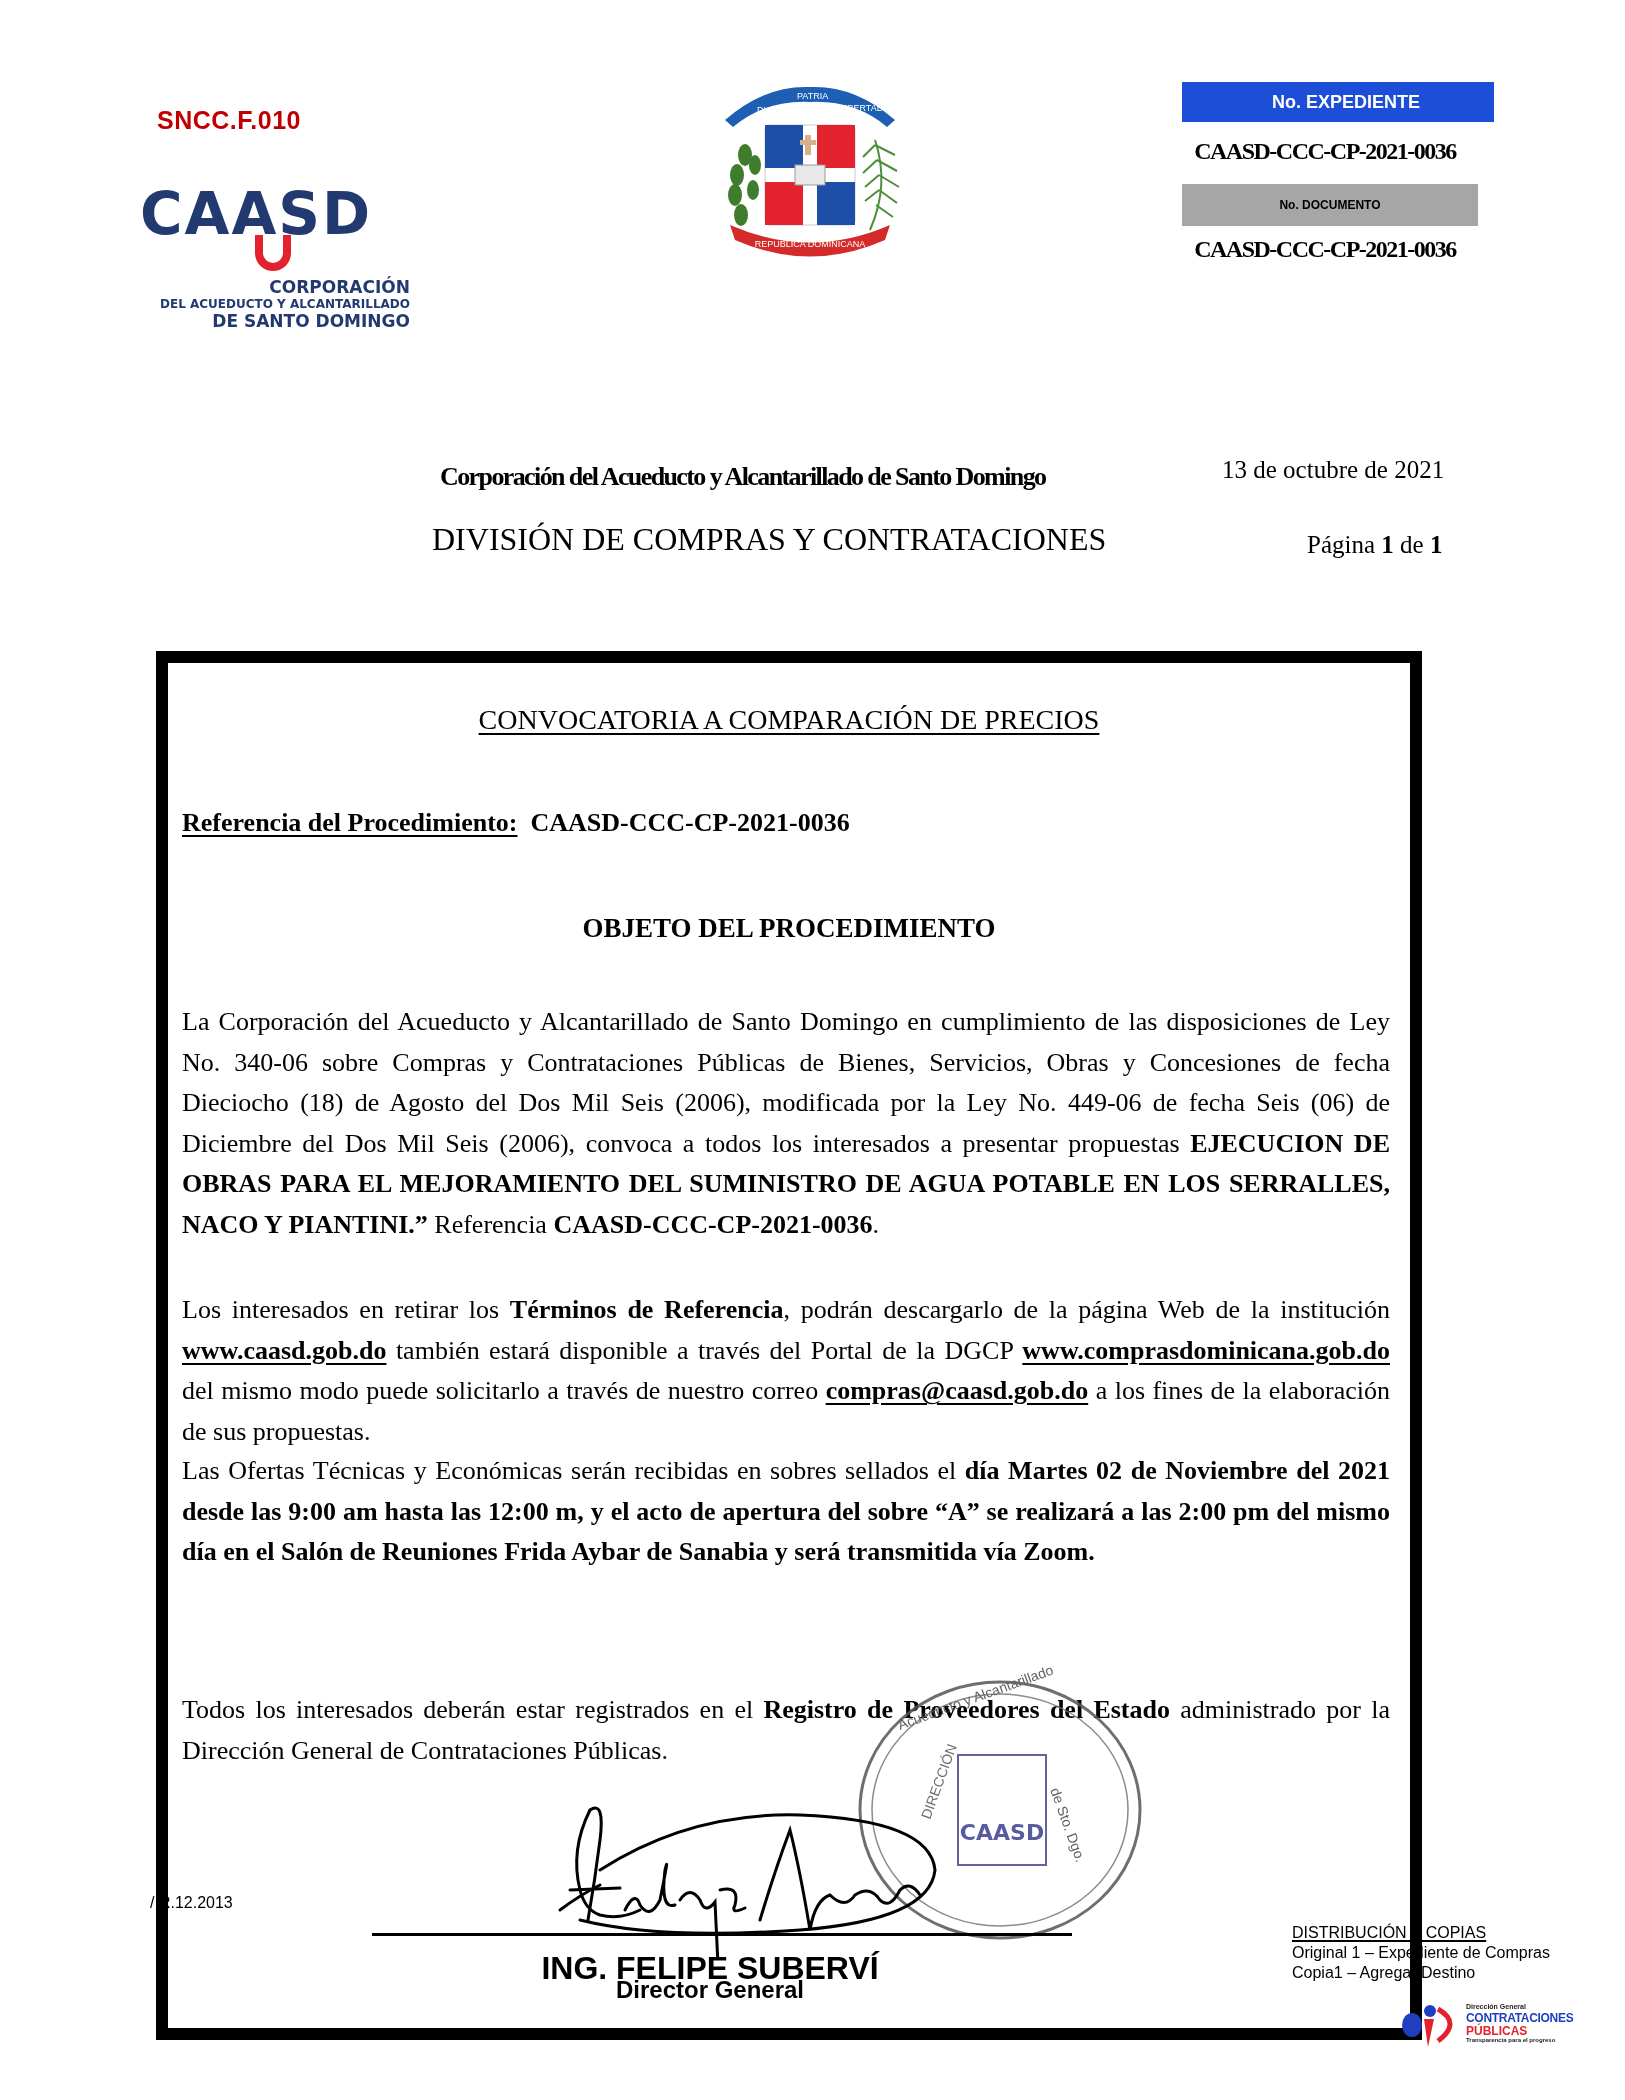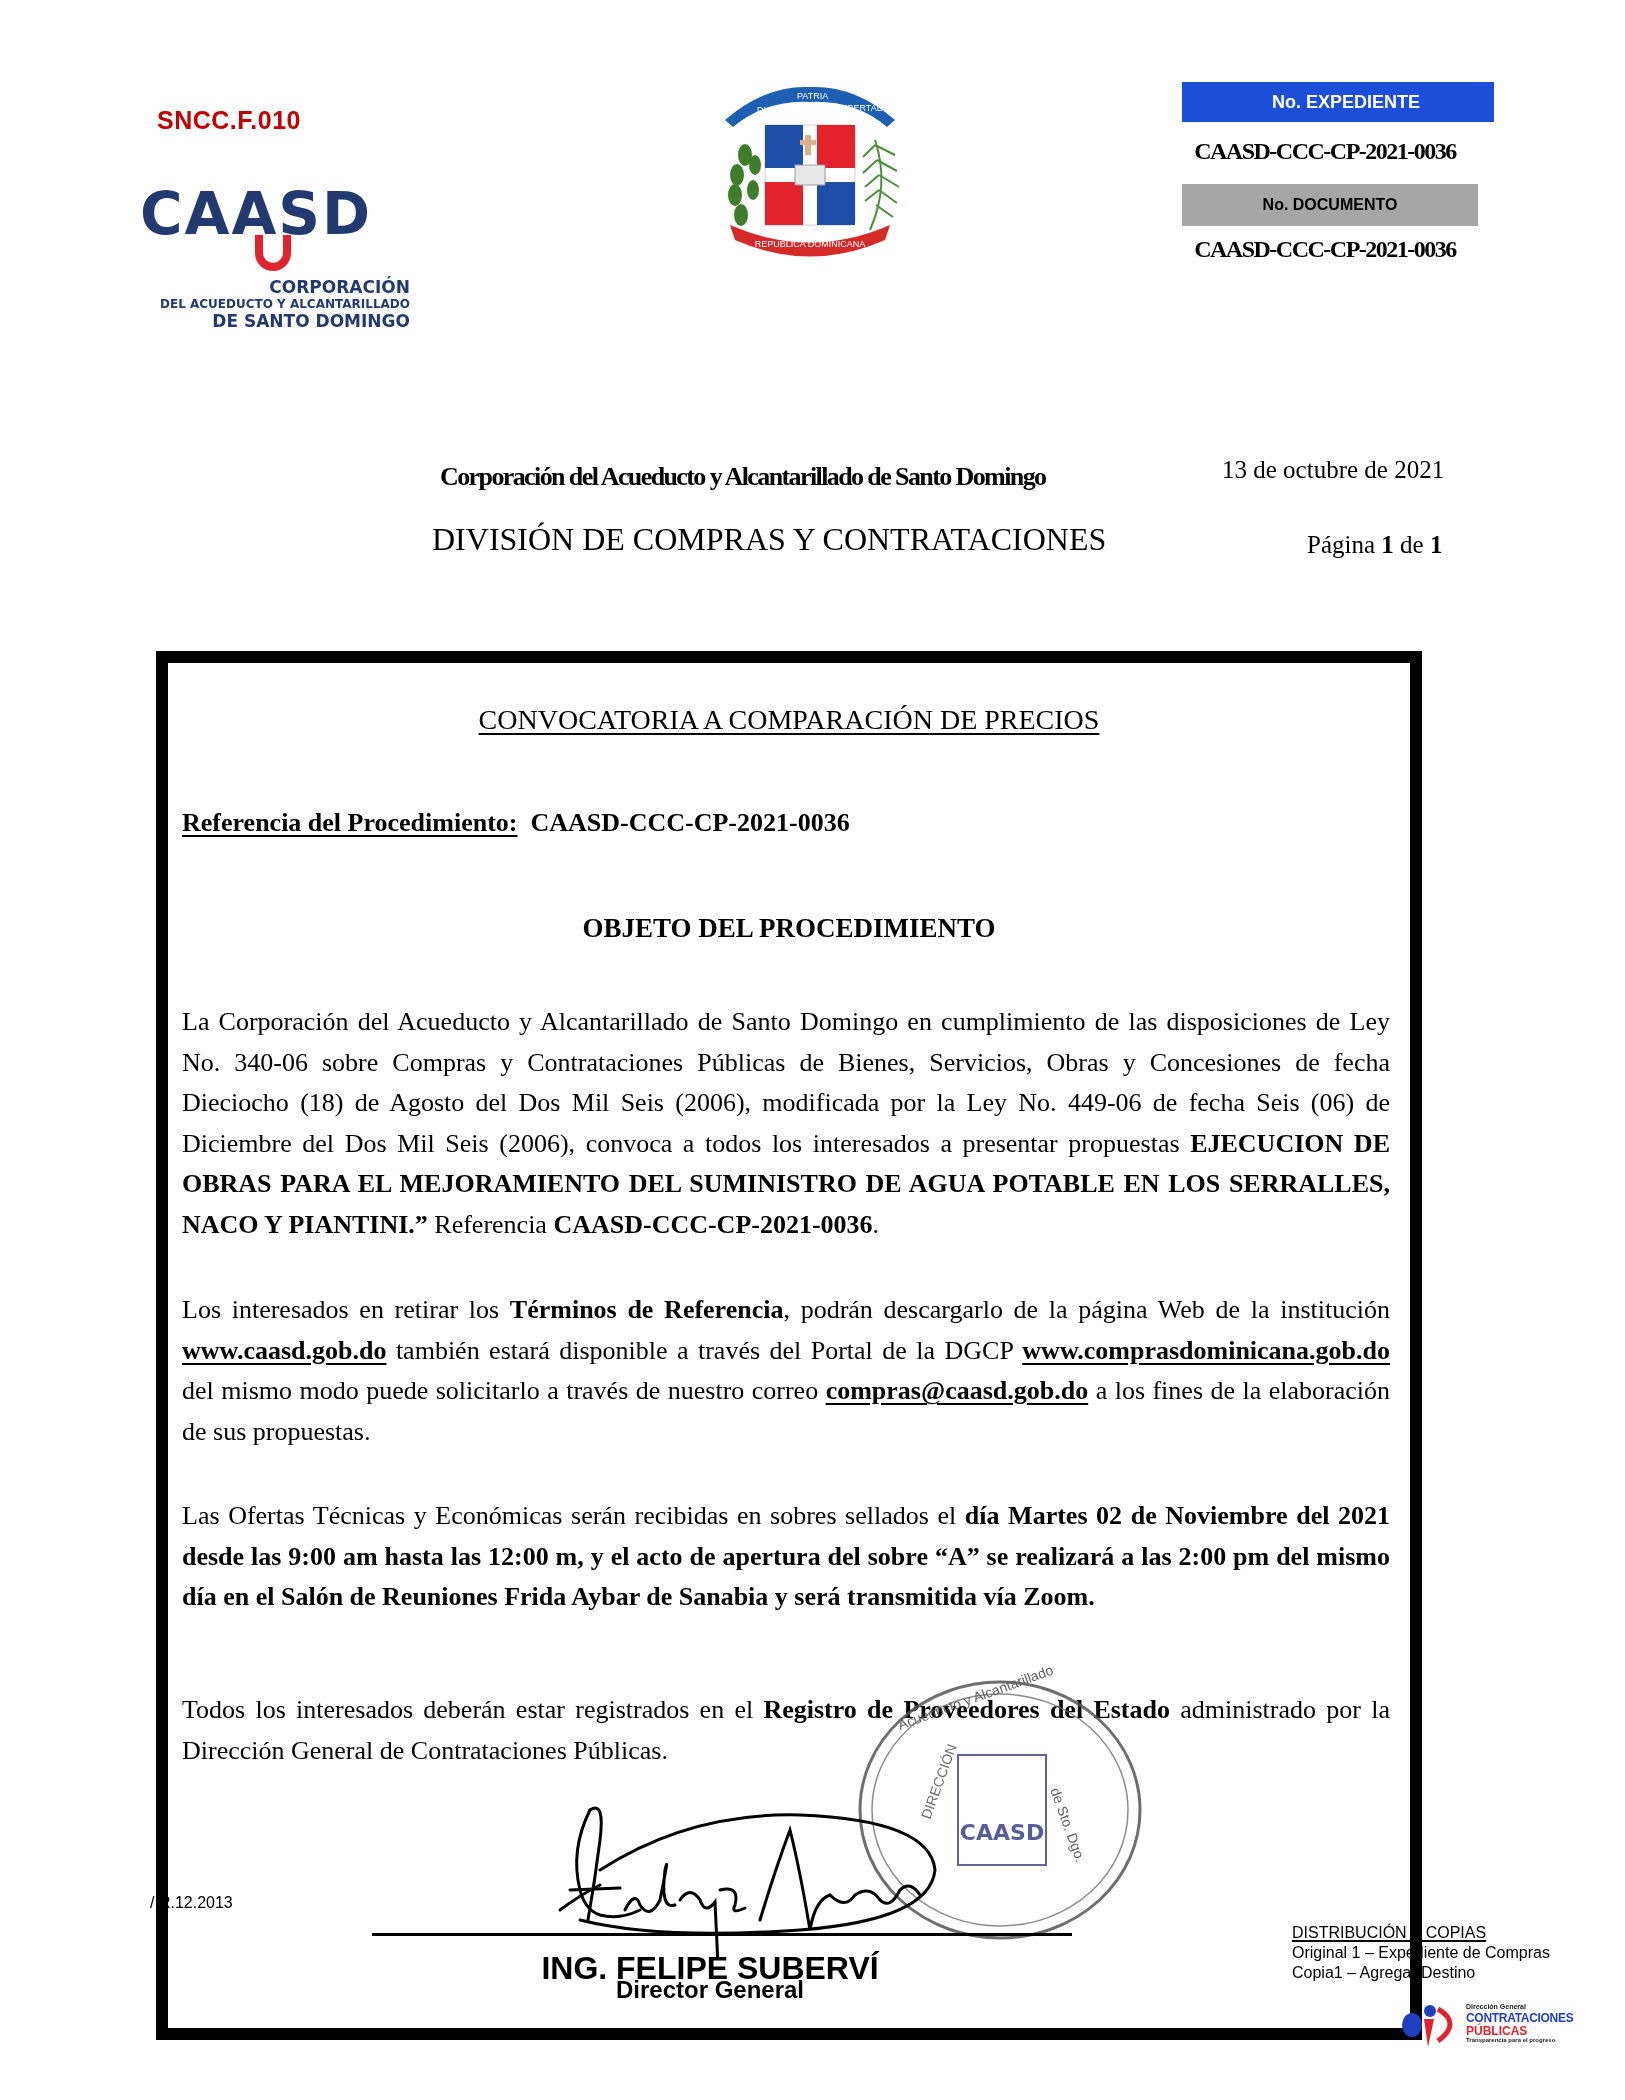--- a/index.html
+++ b/index.html
@@ -15,21 +15,21 @@
   .caasd-sub.l1 { top:97px; font-size:17px; }
   .caasd-sub.l2 { top:117px; font-size:12px; }
   .caasd-sub.l3 { top:131px; font-size:17px; }
 
   
   .coat { left:705px; top:75px; width:210px; height:190px; }
 
   
   .exp-label { left:1182px; top:82px; width:296px; height:40px; background:#1d4ed8; color:#fff; font-family:"Liberation Sans", sans-serif; font-weight:bold; font-size:18px; display:flex; align-items:center; justify-content:center;padding-left:16px; }
   .exp-value { left:1160px; top:138px; width:330px; text-align:center; font-family:"Liberation Serif", serif; font-weight:bold; font-size:24px; letter-spacing:-1.5px; }
-  .doc-label { left:1182px; top:184px; width:296px; height:42px; background:#a6a6a6; color:#000; font-family:"Liberation Sans", sans-serif; font-weight:bold; font-size:16px; display:flex; align-items:center; justify-content:center; }
+  .doc-label { left:1182px; top:184px; width:296px; height:42px; background:#a6a6a6; color:#000; font-family:"Liberation Sans", sans-serif; font-weight:bold; font-size:12px; display:flex; align-items:center; justify-content:center; }
   .doc-value { left:1160px; top:236px; width:330px; text-align:center; font-family:"Liberation Serif", serif; font-weight:bold; font-size:24px; letter-spacing:-1.5px; }
 
   
   .inst-name { left:440px; top:462px; font-weight:bold; font-size:26px; letter-spacing:-1.6px; }
   .inst-date { left:1222px; top:456px; font-size:25px; }
   .inst-div { left:432px; top:521px; font-size:32px; }
   .inst-page { left:1307px; top:531px; font-size:25px; }
   .inst-page b { font-weight:bold; }
 
   
@@ -37,21 +37,21 @@
 
   .title { left:156px; top:704px; width:1266px; text-align:center; font-size:28px; text-decoration:underline; text-underline-offset:4px; }
   .ref { left:182px; top:808px; font-size:26px; }
   .ref .lbl { font-weight:bold; text-decoration:underline; text-decoration-thickness:2px; text-underline-offset:4px; }
   .ref .val { font-weight:bold; }
   .obj-title { left:156px; top:913px; width:1266px; text-align:center; font-weight:bold; font-size:27px; }
 
   .para { left:182px; width:1208px; font-size:26px; line-height:40.5px; text-align:justify; }
   .p1 { top:1002px; }
   .p2 { top:1290px; }
-  .p3 { top:1496px; }
+  .p3 { top:1451px; }
   .p4 { top:1690px; }
   .para b { font-weight:bold; }
   .para .link { font-weight:bold; text-decoration:underline; text-decoration-thickness:2px; text-underline-offset:4px; }
 
   
   .rev { left:150px; top:1894px; font-family:"Liberation Sans", sans-serif; font-size:16px; }
 
   
   .sig-svg { left:540px; top:1790px; width:420px; height:170px; }
   .sig-line { left:372px; top:1933px; width:700px; height:3px; background:#000; }

